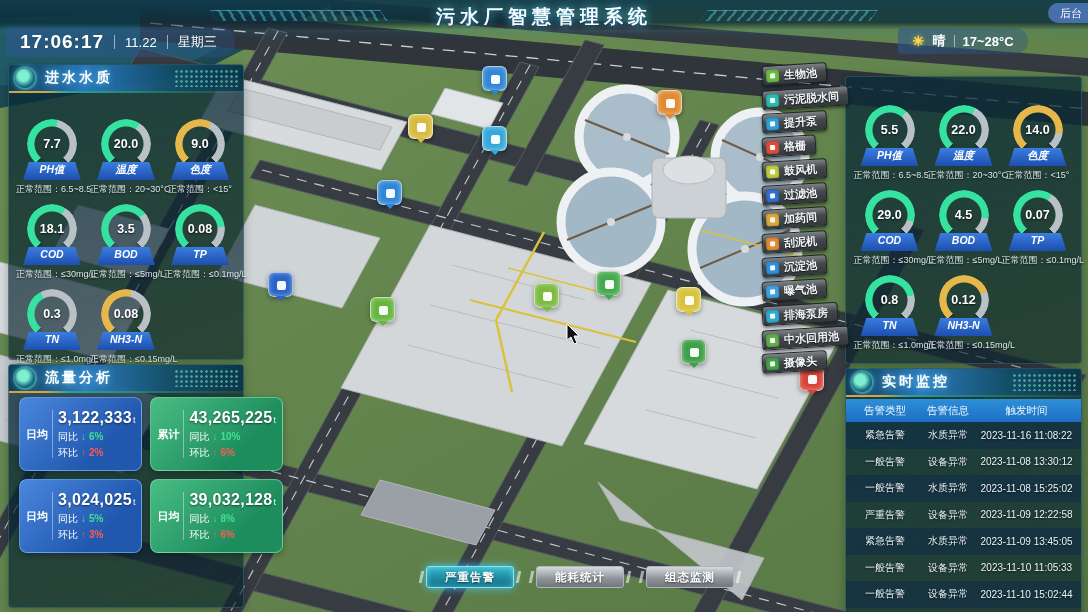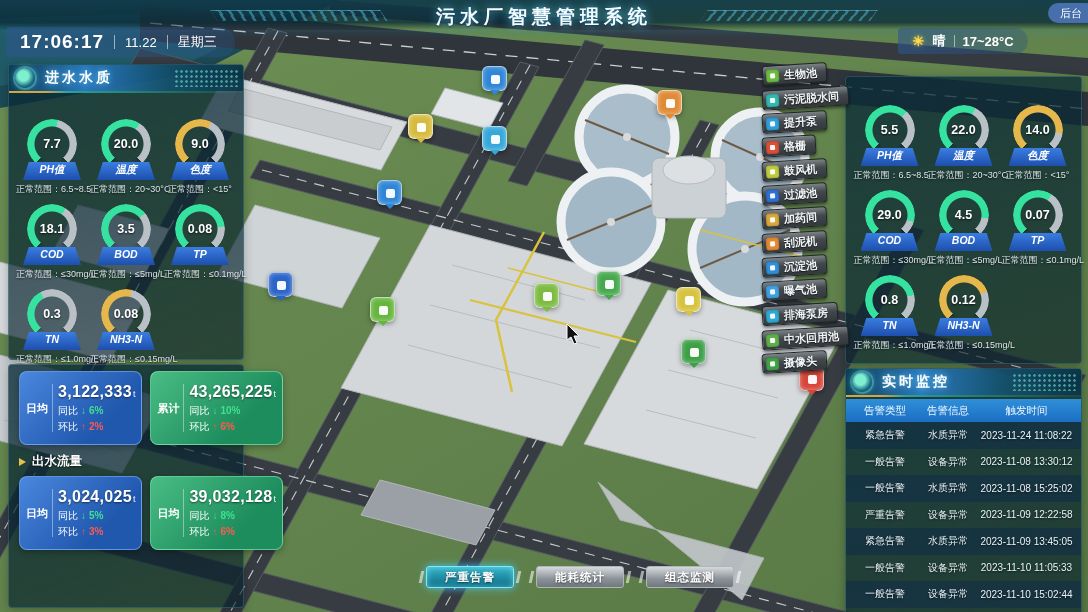--- a/index.html
+++ b/index.html
@@ -337,20 +337,25 @@
       <div class="g-ring" style="background: conic-gradient(from 220deg, rgb(230, 184, 76) 0deg, rgb(230, 184, 76) 42.8%, rgb(185, 192, 198) 42.8%, rgb(185, 192, 198) 77.8%, transparent 77.8%);"></div>
       <span class="g-val">0.08</span>
     </div>
     <div class="g-chip">NH3-N</div>
     <div class="g-range">正常范围：≤0.15mg/L</div>
   </div>
       </div>
   </section>
 
   <section class="panel p-left-bot">
+    <div class="panel-header">
+      <span class="ph-icon"></span>
+      <span class="ph-title">流量分析</span>
+      <span class="ph-dots"></span>
+    </div>
     <div class="flow-body" id="flow-groups">
         <div class="flow-group">
     <div class="cards">
             <div class="flow-card blue">
     <div class="fc-metric">日均</div>
     <div class="fc-div"></div>
     <div class="fc-right">
       <div class="fc-valueline">
         <span class="fc-value">3,122,333</span><span class="fc-unit">t</span>
       </div>
@@ -381,24 +386,20 @@
       <div class="stat">
         <span class="s-label">环比</span>
                   <span class="s-arrow" style="color: rgb(255, 90, 78);">↑</span>
                   <span class="s-val" style="color: rgb(255, 90, 78);">6%</span>
       </div>
     </div>
   </div>
           </div>
   </div>
         <div class="flow-group">
-    <div class="group-label">
-      <span class="g-arrow"></span>
-      <span class="g-name">出水流量</span>
-    </div>
     <div class="cards">
             <div class="flow-card blue">
     <div class="fc-metric">日均</div>
     <div class="fc-div"></div>
     <div class="fc-right">
       <div class="fc-valueline">
         <span class="fc-value">3,024,025</span><span class="fc-unit">t</span>
       </div>
       <div class="stat">
         <span class="s-label">同比</span>
@@ -513,21 +514,21 @@
     </div>
     <div class="alarm-head" id="alarm-head">
         <span>告警类型</span>
         <span>告警信息</span>
         <span>触发时间</span>
       </div>
     <div id="alarm-rows">
         <div class="a-row">
     <span class="a-cell">紧急告警</span>
     <span class="a-cell">水质异常</span>
-    <span class="a-cell">2023-11-24 11:08:22</span>
+    <span class="a-cell">2023-11-16 11:08:22</span>
   </div>
         <div class="a-row">
     <span class="a-cell">一般告警</span>
     <span class="a-cell">设备异常</span>
     <span class="a-cell">2023-11-08 13:30:12</span>
   </div>
         <div class="a-row">
     <span class="a-cell">一般告警</span>
     <span class="a-cell">水质异常</span>
     <span class="a-cell">2023-11-08 15:25:02</span>

